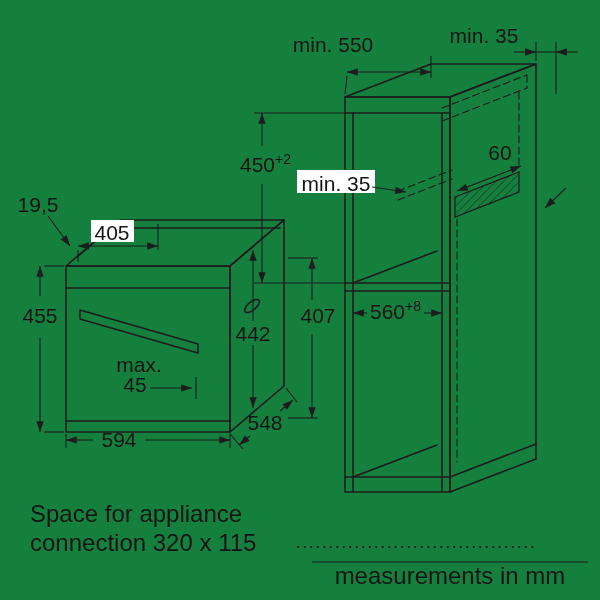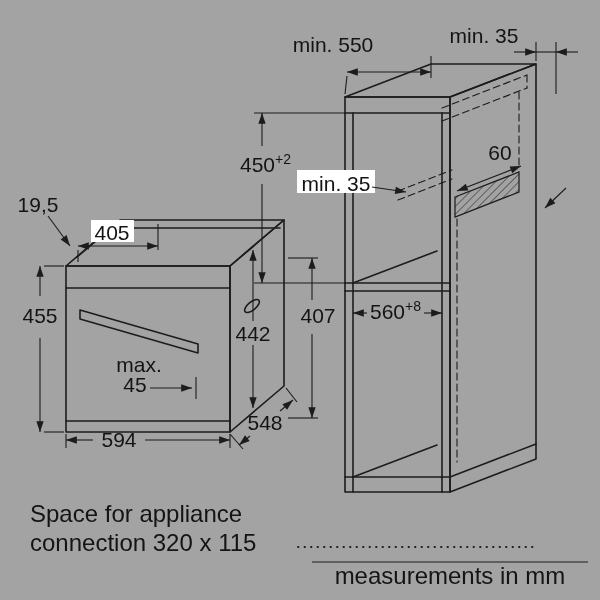--- a/index.html
+++ b/index.html
@@ -1,16 +1,16 @@
 <!DOCTYPE html>
 <html><head>
 <meta charset="utf-8">
 <style>
   html,body{margin:0;padding:0;background:#fff}
-  .stage{position:relative;width:600px;height:600px;background:#a3a3a3;overflow:hidden}
+  .stage{position:relative;width:600px;height:600px;background:#15803d;overflow:hidden}
   svg{display:block}
   .ln{stroke:#1c1c1c;stroke-width:1.6;fill:none;stroke-linejoin:round;stroke-linecap:round}
   .thin{stroke-width:1.1}
   .dash{stroke-dasharray:7 4}
   .dim{stroke:#1c1c1c;stroke-width:1.1;fill:none}
   .dot{stroke:#1c1c1c;stroke-width:1.8;stroke-dasharray:0.5 6;stroke-linecap:round;fill:none}
   .rule{stroke:#1c1c1c;stroke-width:1.2;fill:none}
   .t{font-family:"Liberation Sans",sans-serif;font-size:21px;fill:#141414}
   .mid{text-anchor:middle}
   .sup{font-size:14px}

